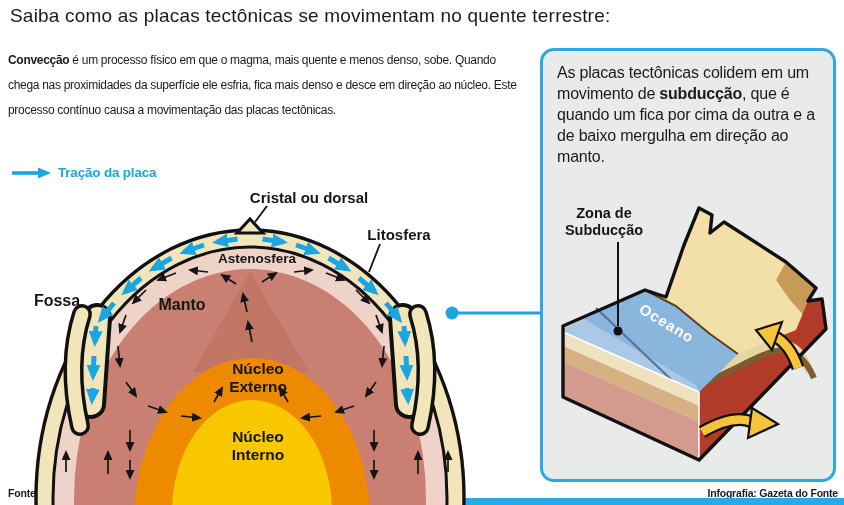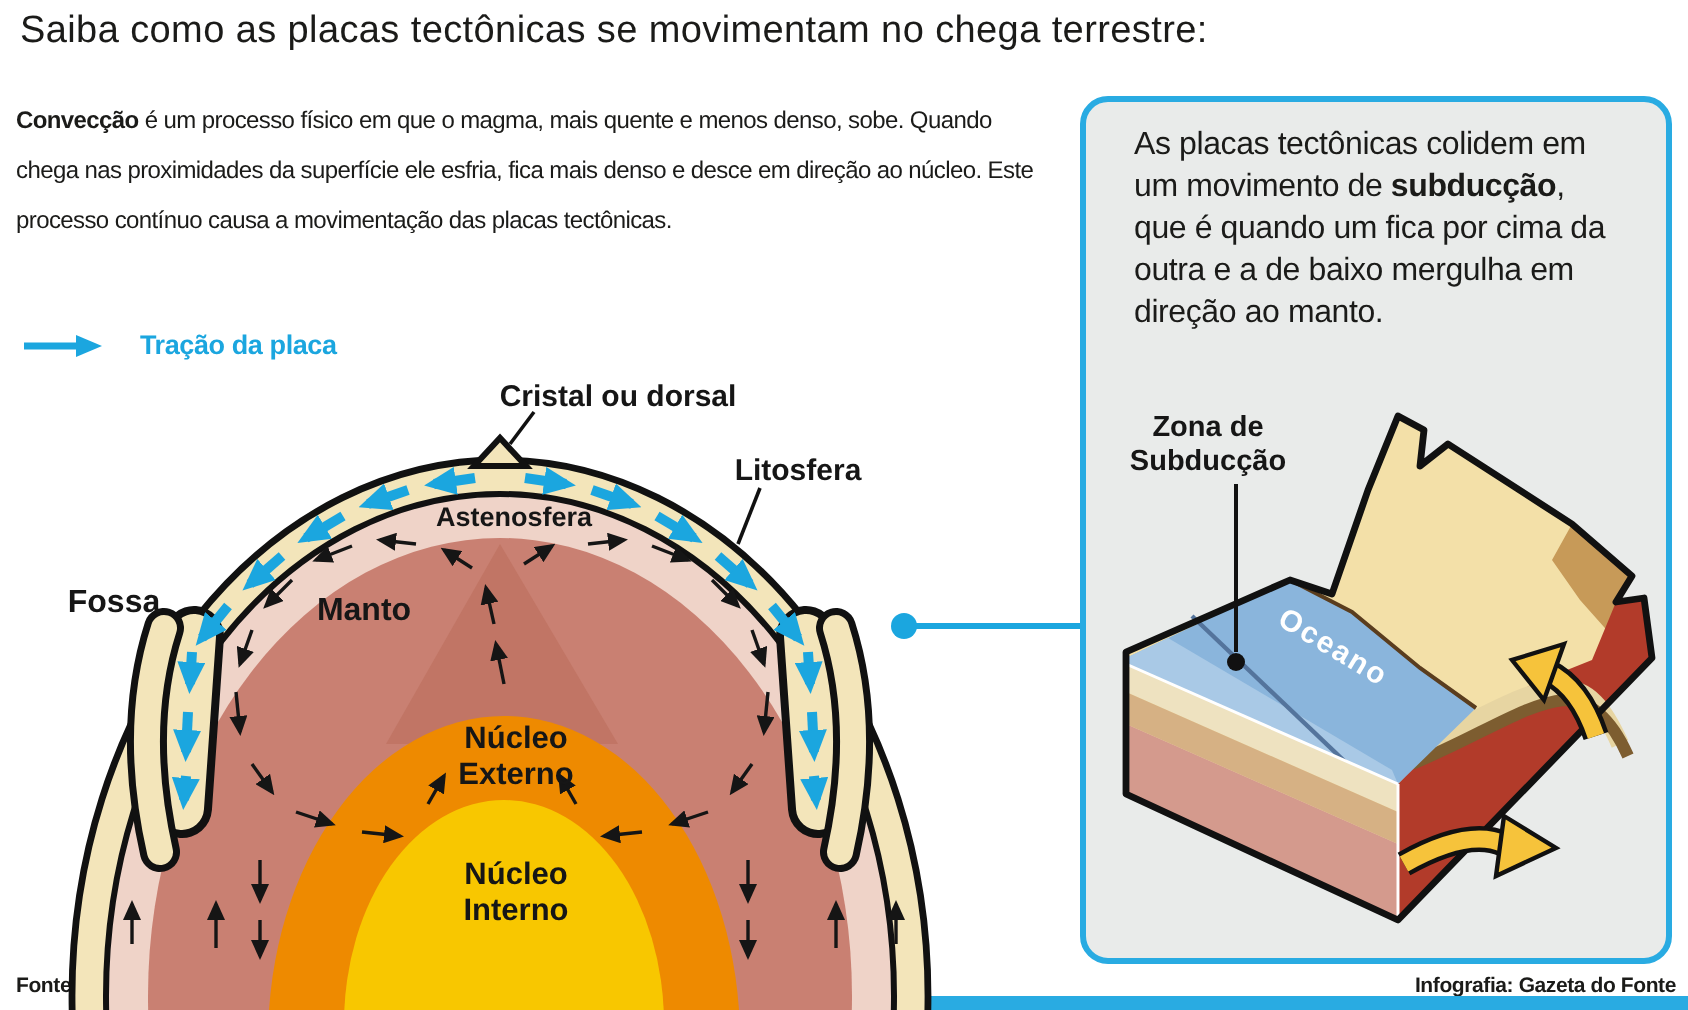--- a/index.html
+++ b/index.html
@@ -4,41 +4,41 @@
 <style>
   html,body{margin:0;padding:0;background:#fff;}
   .stage{position:relative;width:844px;height:505px;background:#fff;overflow:hidden;
          font-family:"Liberation Sans","DejaVu Sans",sans-serif;color:#1b1b19;}
   .title{position:absolute;left:10px;top:5px;margin:0;font-size:19px;font-weight:400;
          letter-spacing:.2px;color:#1b1b19;}
   .intro{position:absolute;left:8px;top:48px;width:516px;margin:0;font-size:12px;
          line-height:25px;letter-spacing:-.3px;color:#1b1b19;}
   .intro b{font-weight:700;}
   .legend{position:absolute;left:10px;top:164px;}
-  .lrow{display:flex;align-items:center;height:17px;gap:18px;justify-content:center;}
+  .lrow{display:flex;align-items:center;height:17px;gap:6px;justify-content:center;}
   .lrow .ltext{font-size:13.5px;font-weight:700;letter-spacing:-.2px;}
   .lrow .blue{color:#1ba6df;}
   .info-box{position:absolute;left:540px;top:48px;width:296px;height:434px;box-sizing:border-box;
             background:#e9ebea;border:3px solid #29abe2;border-radius:14px;}
-  .box-text{margin:11px 24px;font-size:16px;line-height:21px;letter-spacing:-.2px;color:#1b1b19;}
+  .box-text{margin:11px 14px;font-size:16px;line-height:21px;letter-spacing:-.2px;color:#1b1b19;}
   .box-text b{font-weight:700;}
   .scene{position:absolute;left:0;top:0;z-index:3;pointer-events:none;}
   .footer-left{position:absolute;left:8px;top:487px;font-size:10.5px;font-weight:700;
                letter-spacing:-.2px;color:#1b1b19;}
   .footer-right{position:absolute;right:6px;top:487px;font-size:10.5px;font-weight:700;
                 letter-spacing:-.2px;color:#1b1b19;}
   .bottom-bar{position:absolute;left:62px;top:498px;width:782px;height:7px;background:#29abe2;}
   .dlabel{font-weight:700;fill:#161616;}
 </style>
 </head>
 <body>
 
 <div class="stage">
 
-  <h1 class="title">Saiba como as placas tectônicas se movimentam no chega terrestre:</h1>
+  <h1 class="title">Saiba como as placas tectônicas se movimentam no quente terrestre:</h1>
 
   <p class="intro"><b>Convecção</b><span> é um processo físico em que o magma, mais quente e menos denso, sobe. Quando chega nas proximidades da superfície ele esfria, fica mais denso e desce em direção ao núcleo. Este processo contínuo causa a movimentação das placas tectônicas.</span></p>
 
   <div class="legend">
     <div class="lrow">
       <svg width="42" height="14">
         <line x1="2" y1="7" x2="29" y2="7" stroke="#1ba6df" stroke-width="3.6"></line>
         <polygon points="28,1.5 41,7 28,12.5" fill="#1ba6df"></polygon>
       </svg>
       <span class="ltext blue">Tração da placa</span>

